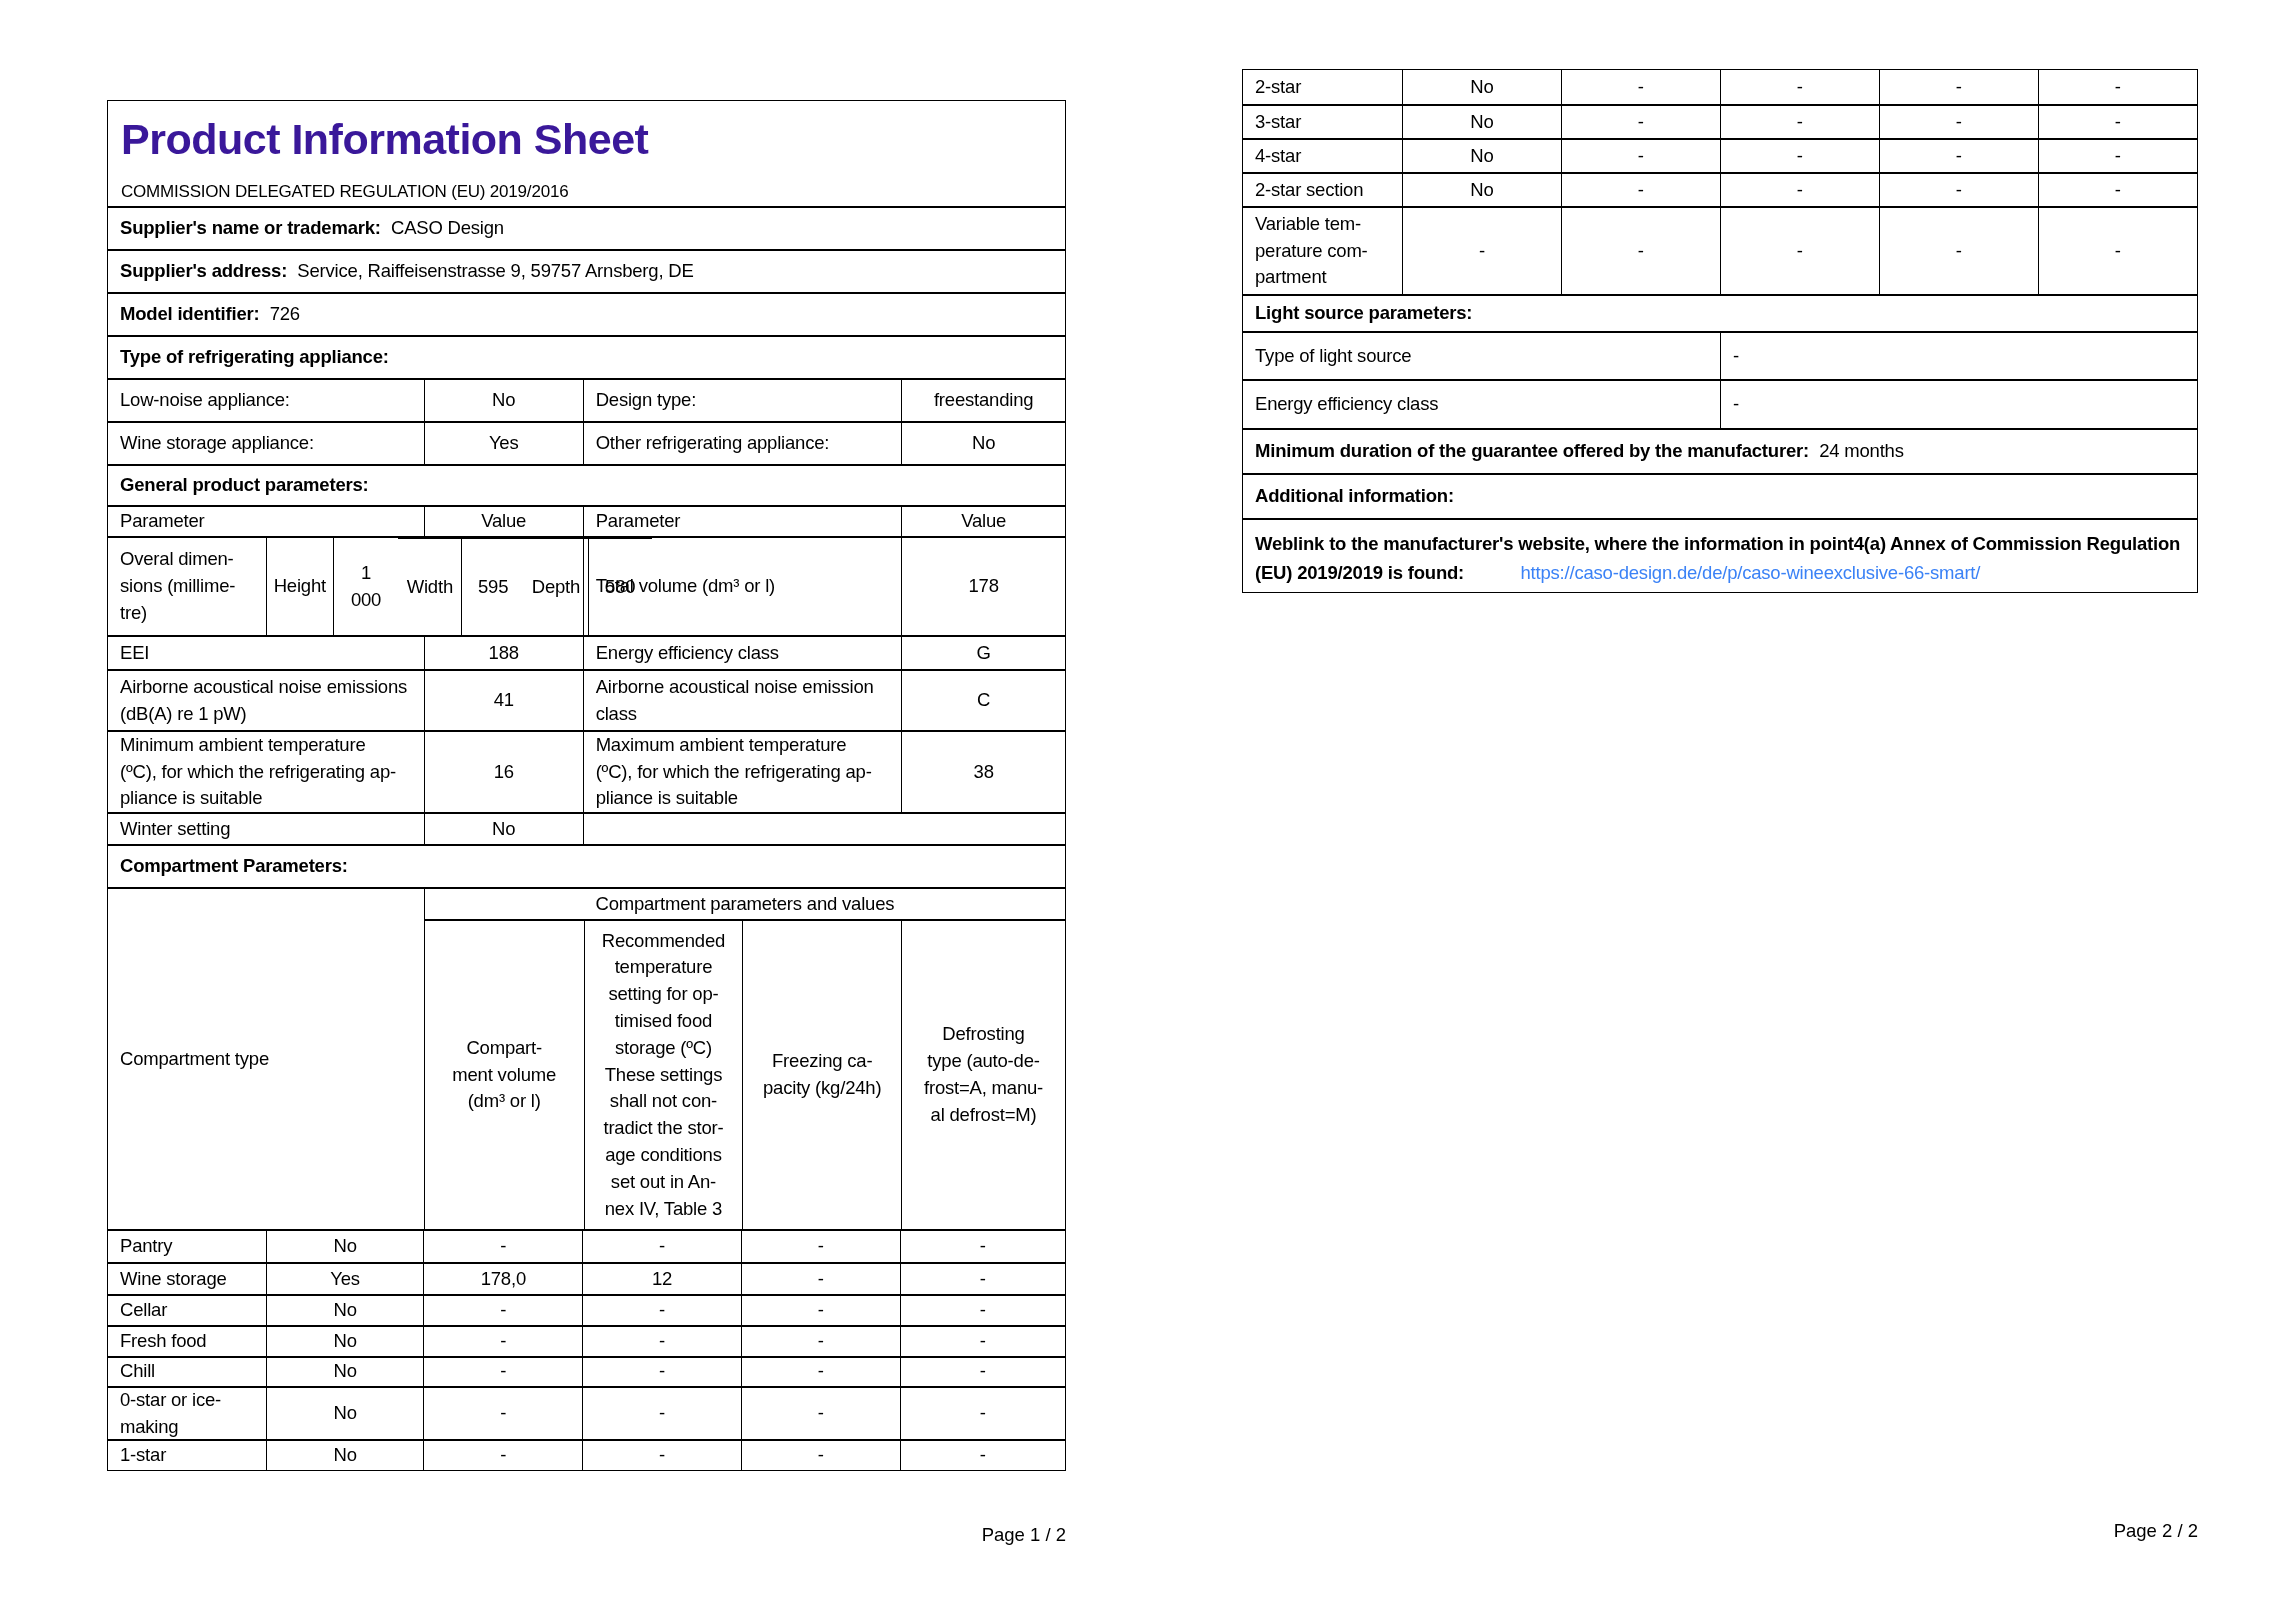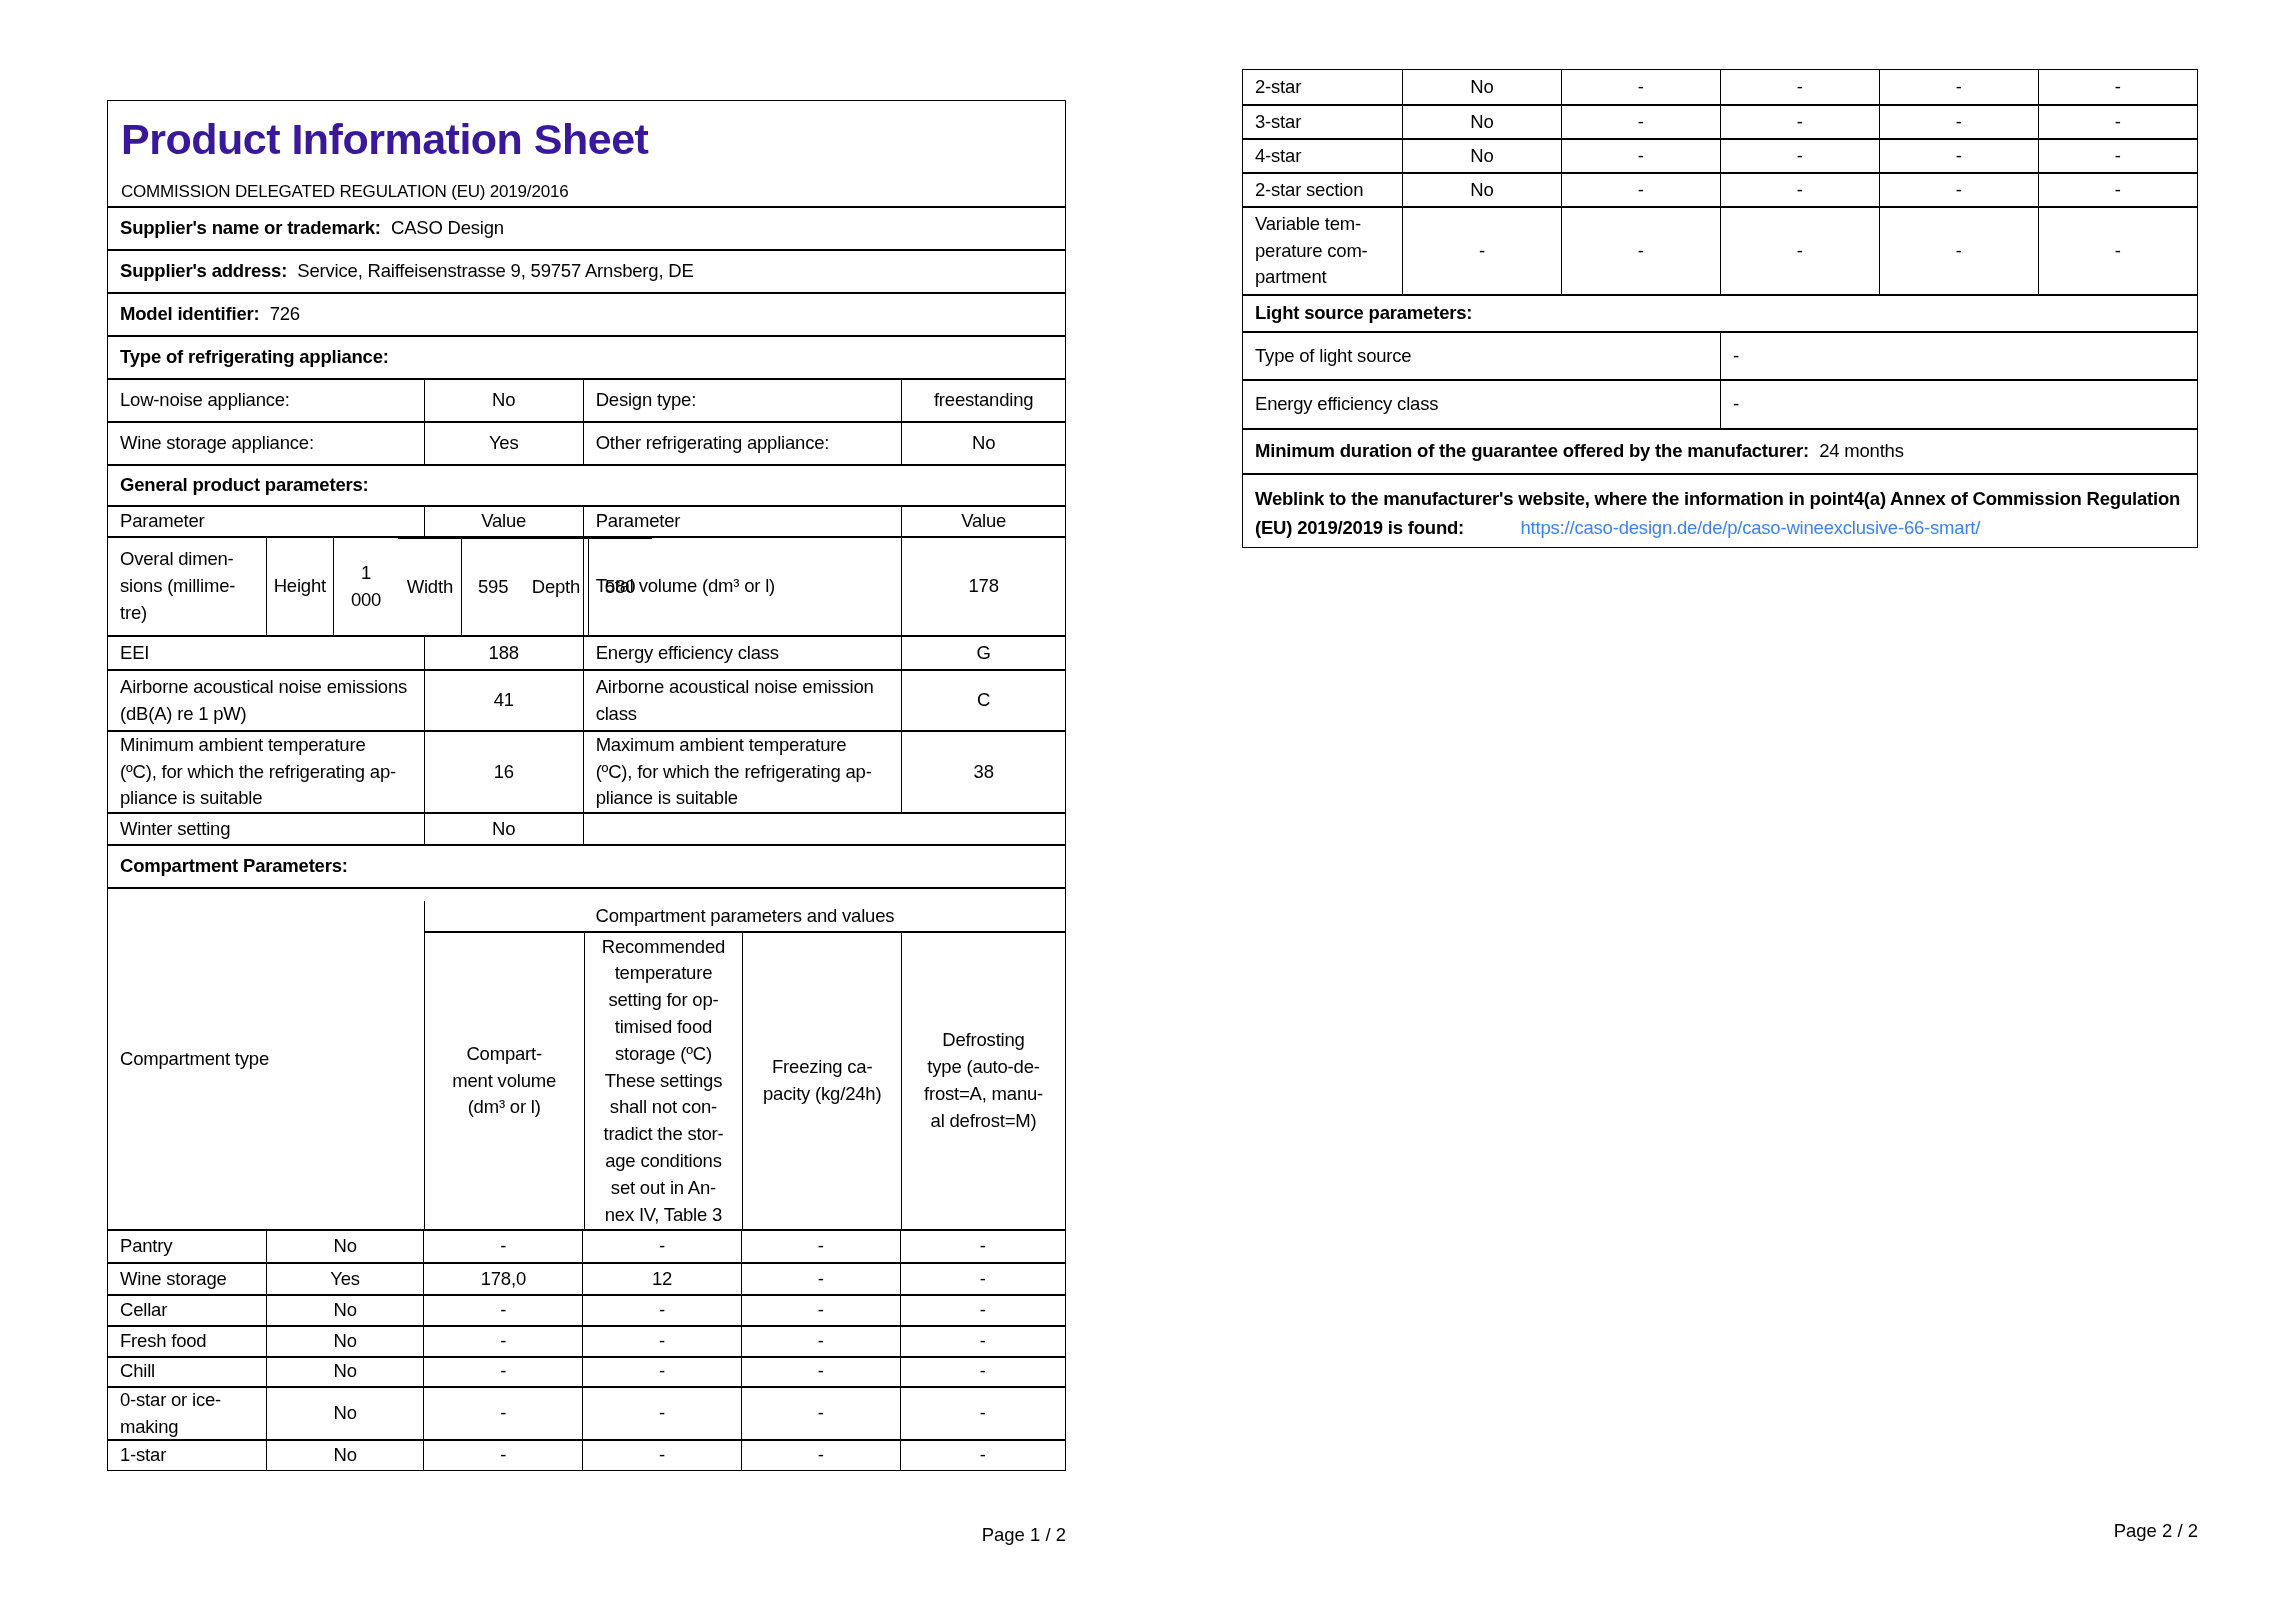--- a/index.html
+++ b/index.html
@@ -31,21 +31,21 @@
   .w-v1 { width:16.6%; }
   .w-p2 { width:33.3%; }
   .w-v2 { width:17.1%; }
   .w-rest { width:50.4%; }
   .w-c1 { width:16.5%; }
   .w-c2 { width:16.5%; }
   .w-c3 { width:16.6%; }
   .w-c4 { width:16.6%; }
   .w-c5 { width:16.6%; }
   .w-c6 { width:17.3%; }
-  .w-g { width:67%;margin-top:12px; }
+  .w-g { width:67%; }
   
   .w-r { width:16.66%; }
   .w-r-last { width:16.7%; }
   .w-half { width:50%; }
   
   .title-block { display:block; padding:15.7px 13px 0 13px; height:105px; box-sizing:border-box; }
   .doc-title { font-size:43px; font-weight:bold; line-height:1.05; letter-spacing:-0.5px; }
   .regulation { font-size:17px; margin-top:20.4px; }
   
   .subrows { display:flex; box-sizing:border-box; }
@@ -330,20 +330,23 @@
       <div class="cell vl w-half">-</div>
     </div>
 
     <div class="row" style="height:45px">
       <div class="cell" style="width:100%">
         <span class="b">Minimum duration of the guarantee offered by the manufacturer:</span>
         <span class="inline-val">24 months</span>
       </div>
     </div>
 
+    <div class="row" style="height:45px">
+      <div class="cell b" style="width:100%">Additional information:</div>
+    </div>
 
     <div class="row" style="height:74px">
       <div class="cell" style="width:100%; display:block; padding-top:10.2px; line-height:1.55;">
         <span class="b">Weblink to the manufacturer's website, where the information in point4(a) Annex of Commission Regulation (EU) 2019/2019 is found:</span>
         <span class="inline-val" style="margin-left:6.5px;"><a class="weblink" href="#">https://caso-design.de/de/p/caso-wineexclusive-66-smart/</a></span>
       </div>
     </div>
   </div>
   <div class="footer">Page 2 / 2</div>
 </div>

